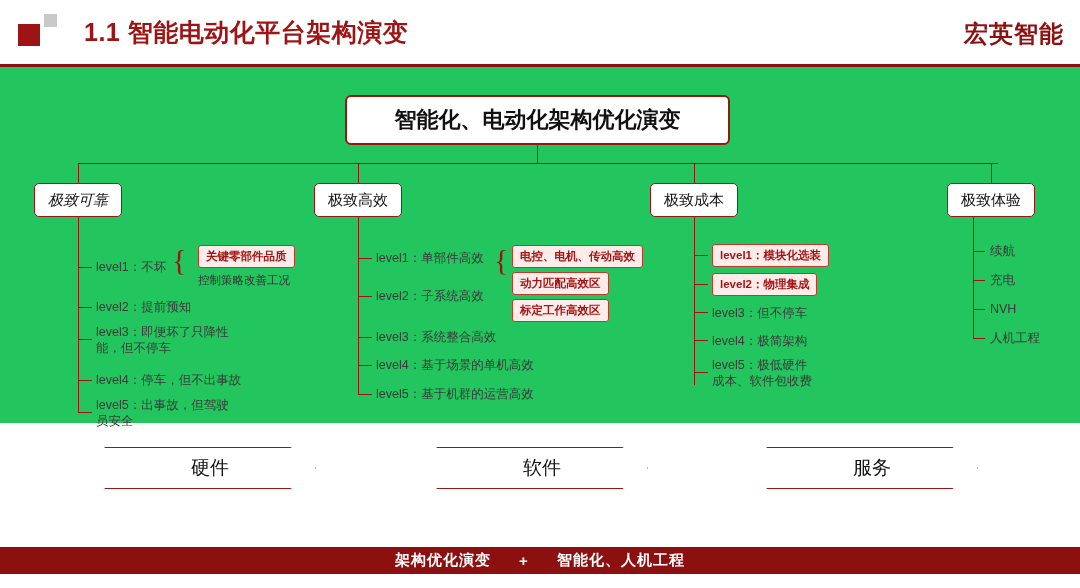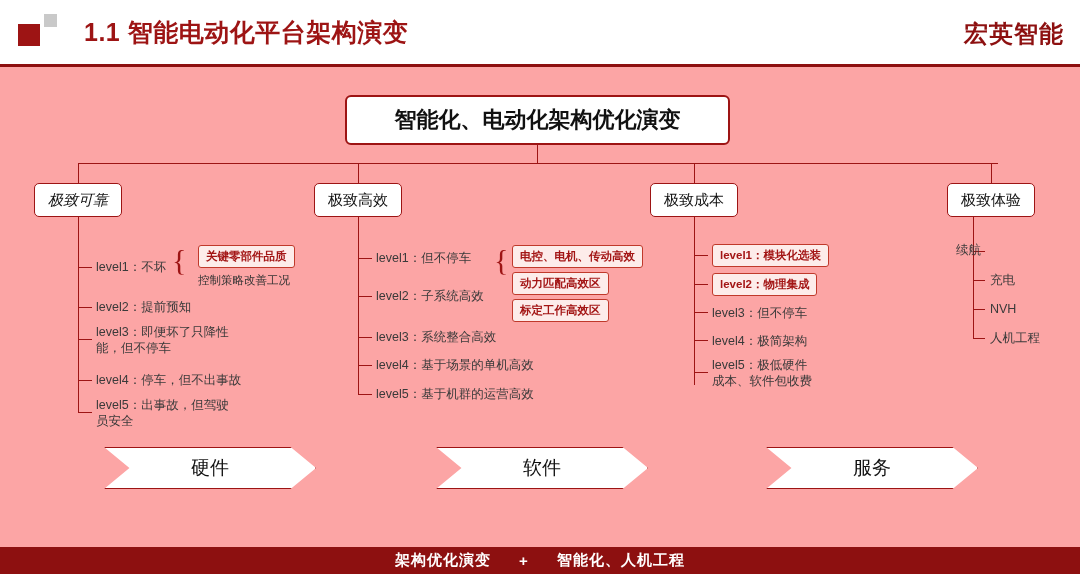--- a/index.html
+++ b/index.html
@@ -39,22 +39,22 @@
     letter-spacing: 0.5px;
   }
   .brand {
     position: absolute; right: 16px; top: 18px;
     font-size: 24px; font-weight: bold; color: #8d1010;
     letter-spacing: 1px;
   }
 
   
   .canvas {
-    position: absolute; left: 0; top: 67px; width: 1080px; height: 480px;
-    background: #fca5a5;
+    position: absolute; left: 0; top: 67px; width: 1080px; height: 356px;
+    background: #22c55e;
   }
 
   
   .root-box {
     position: absolute; left: 345px; top: 28px; width: 385px; height: 50px;
     border: 2px solid #9d1414; border-radius: 6px; background: #ffffff;
     display: flex; align-items: center; justify-content: center;
     font-size: 22px; font-weight: bold; color: #111111;
   }
 
@@ -168,21 +168,21 @@
     <div class="tag" style="left:198px; top:178px;">关键零部件品质</div>
     <div class="tag-plain" style="left:198px; top:206px;">控制策略改善工况</div>
 
     <div class="ln ln-v" style="left:358px; top:150px; height:177px;"></div>
     <div class="ln ln-h" style="left:358px; top:191px; width:14px;"></div>
     <div class="ln ln-h" style="left:358px; top:229px; width:14px;"></div>
     <div class="ln ln-h" style="left:358px; top:270px; width:14px;"></div>
     <div class="ln ln-h" style="left:358px; top:298px; width:14px;"></div>
     <div class="ln ln-h" style="left:358px; top:327px; width:14px;"></div>
 
-    <div class="item" style="left:376px; top:183px;">level1：但不停车</div>
+    <div class="item" style="left:376px; top:183px;">level1：单部件高效</div>
     <div class="item" style="left:376px; top:221px;">level2：子系统高效</div>
     <div class="item" style="left:376px; top:262px;">level3：系统整合高效</div>
     <div class="item" style="left:376px; top:290px;">level4：基于场景的单机高效</div>
     <div class="item" style="left:376px; top:319px;">level5：基于机群的运营高效</div>
 
     <div class="brace" style="left:494px; top:178px;">{</div>
     <div class="tag" style="left:512px; top:178px;">电控、电机、传动高效</div>
     <div class="tag" style="left:512px; top:205px;">动力匹配高效区</div>
     <div class="tag" style="left:512px; top:232px;">标定工作高效区</div>
 
@@ -199,21 +199,21 @@
     <div class="item" style="left:712px; top:266px;">level4：极简架构</div>
     <div class="item" style="left:712px; top:290px;">level5：极低硬件
 成本、软件包收费</div>
 
     <div class="ln ln-v" style="left:973px; top:150px; height:122px;"></div>
     <div class="ln ln-h" style="left:973px; top:184px; width:12px;"></div>
     <div class="ln ln-h" style="left:973px; top:213px; width:12px;"></div>
     <div class="ln ln-h" style="left:973px; top:242px; width:12px;"></div>
     <div class="ln ln-h" style="left:973px; top:271px; width:12px;"></div>
 
-    <div class="item" style="left:956px; top:176px;font-family:Liberation Mono, monospace;">续航</div>
+    <div class="item" style="left:990px; top:176px;">续航</div>
     <div class="item" style="left:990px; top:205px;">充电</div>
     <div class="item" style="left:990px; top:234px;">NVH</div>
     <div class="item" style="left:990px; top:263px;">人机工程</div>
 
     <div class="chev" style="left:104px; top:380px;">
       <div class="shape"></div>
       <div class="lbl">硬件</div>
     </div>
     <div class="chev" style="left:436px; top:380px;">
       <div class="shape"></div>

